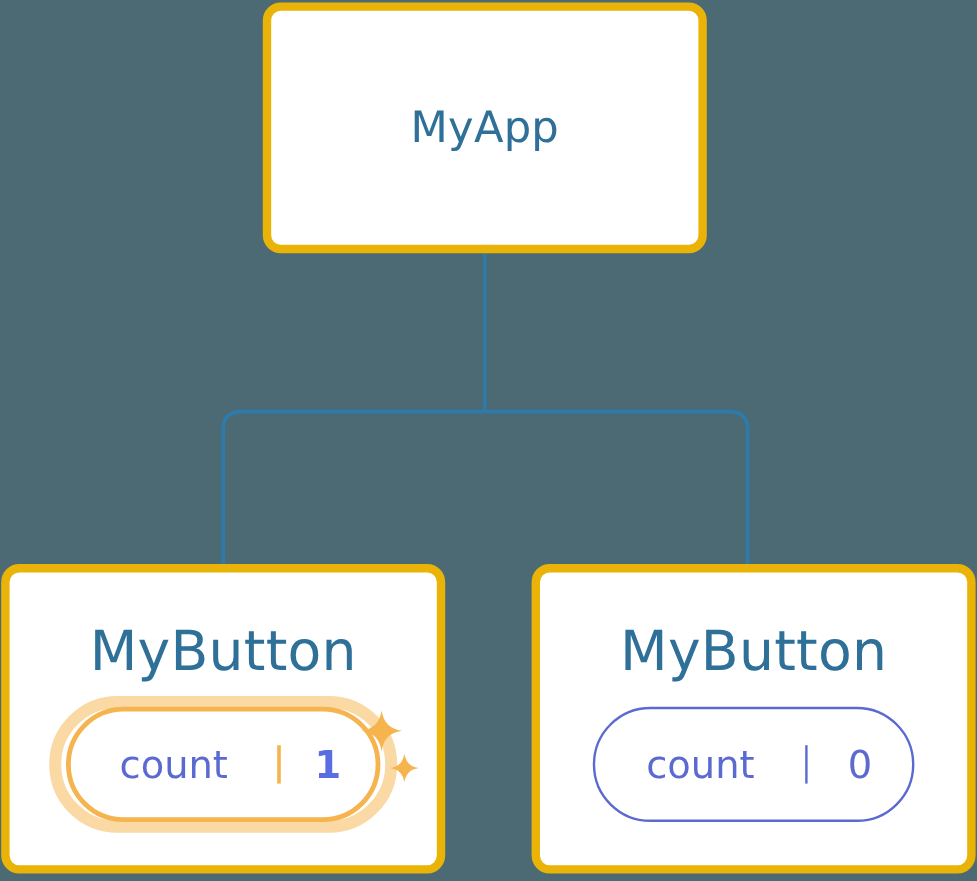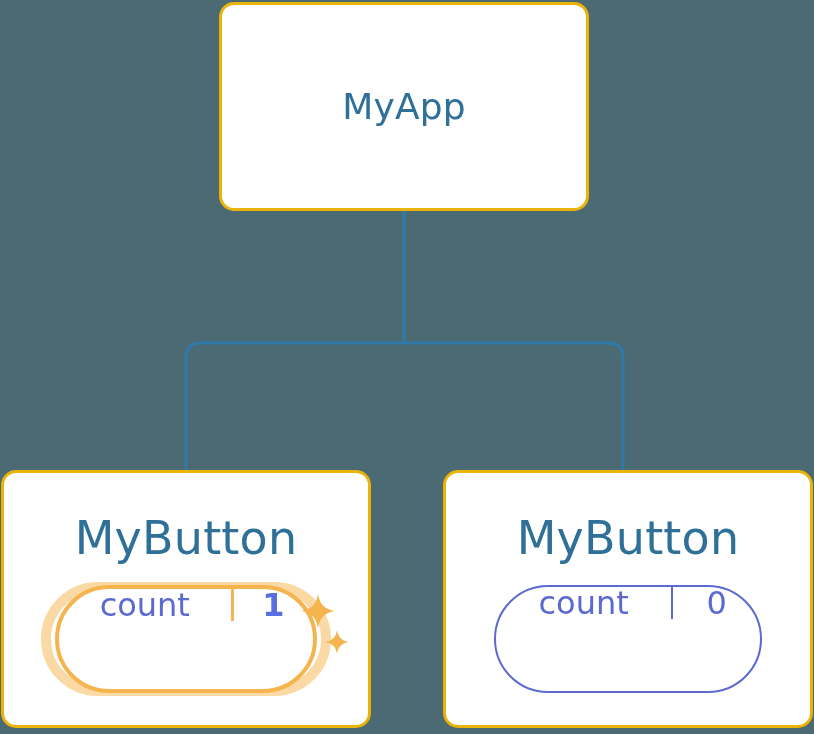--- a/index.html
+++ b/index.html
@@ -29,21 +29,21 @@
     top: 0;
     width: 814px;
     height: 734px;
     pointer-events: none;
   }
 
   
   .node {
     position: absolute;
     background: #ffffff;
-    border: 3px solid #eab308;
+    border: 7px solid #eab308;
     border-radius: 15px;
     box-sizing: border-box;
     display: flex;
     flex-direction: column;
     align-items: center;
   }
 
   .node-root {
     left: 219px;
     top: 2px;
@@ -85,22 +85,22 @@
     position: relative;
     margin-top: 24px;
     display: flex;
     align-items: center;
     justify-content: center;
   }
 
   .pill {
     position: relative;
     display: flex;
-    align-items: flex-start;
-    height: 108px;
+    align-items: center;
+    height: 96px;
     border-radius: 999px;
     background: #ffffff;
     box-sizing: border-box;
     overflow: hidden;
   }
 
   
   .pill-plain {
     width: 268px;
     border: 2px solid #5b6ad0;

